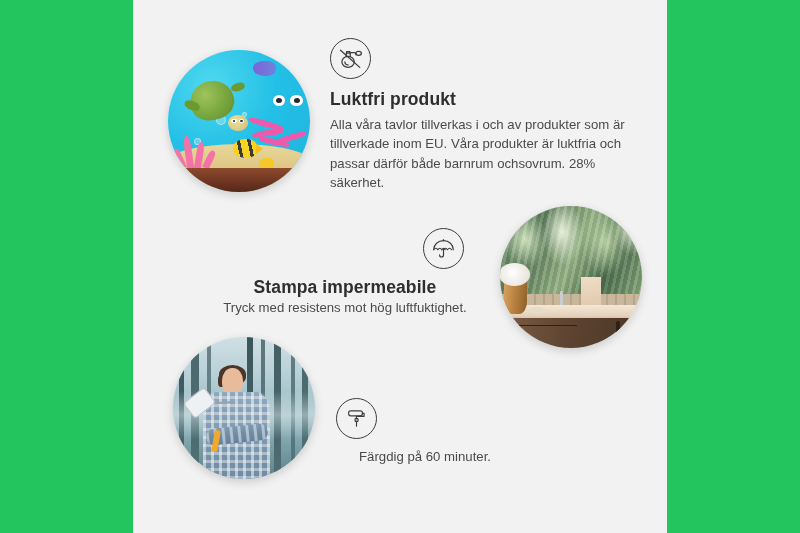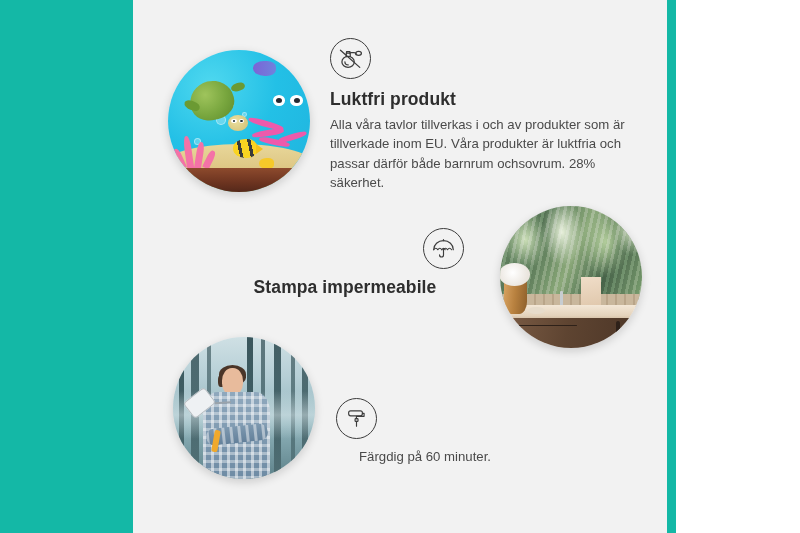--- a/index.html
+++ b/index.html
@@ -5,22 +5,22 @@
   * { margin:0; padding:0; box-sizing:border-box; }
   html, body {
     width:800px; height:533px;
     background:#ffffff;
     font-family:"Liberation Sans", sans-serif;
     overflow:hidden;
   }
 
   .page {
     position:relative;
-    width:676px; height:533px;
-    background:#14b8a6;
+    width:800px; height:533px;
+    background:#22c55e;
   }
 
   
   .panel {
     position:absolute;
     left:133px; top:0;
     width:534px; height:533px;
     background:#f2f2f2;
   }
 
@@ -404,20 +404,21 @@
       <svg width="25" height="25" viewBox="0 0 28 28" fill="none" stroke="#3c3c3c" stroke-width="1.3" stroke-linecap="round" stroke-linejoin="round">
         <path d="M3 15.4C3 9.6 7.9 5.2 14 5.2s11 4.4 11 10.2"></path>
         <path d="M3 15.4c1.6-2.2 3.1-2.2 4.6 0 1.5-2.2 3-2.2 4.5 0"></path>
         <path d="M14 15.4c1.5-2.2 3-2.2 4.5 0 1.5-2.2 3-2.2 4.6 0"></path>
         <path d="M12.1 15.4c.7-1.1 1.3-1.6 1.9-1.6s1.2.5 1.9 1.6"></path>
         <path d="M14 4.1v1.1"></path>
         <path d="M14 15.1v6.1c0 1.3-1 2.3-2.2 2.3s-2.2-1-2.2-2.3"></path>
       </svg>
     </div>
     <h3>Stampa impermeabile</h3>
+    <p>Tryck med resistens mot hög luftfuktighet.</p>
   </div>
 
   <div class="feature f-mount">
     <div class="icon-circle">
       <svg width="25" height="25" viewBox="0 0 28 28" fill="none" stroke="#3c3c3c" stroke-width="1.3" stroke-linecap="round" stroke-linejoin="round">
         <rect x="5.2" y="5.4" width="15.4" height="5.6" rx="2.2"></rect>
         <path d="M20.6 8.2h1.9v3.4h-8.6v2.6"></path>
         <rect x="12.4" y="14.2" width="3.3" height="3.1" rx="0.8"></rect>
         <path d="M14 17.3v5.4"></path>
       </svg>

